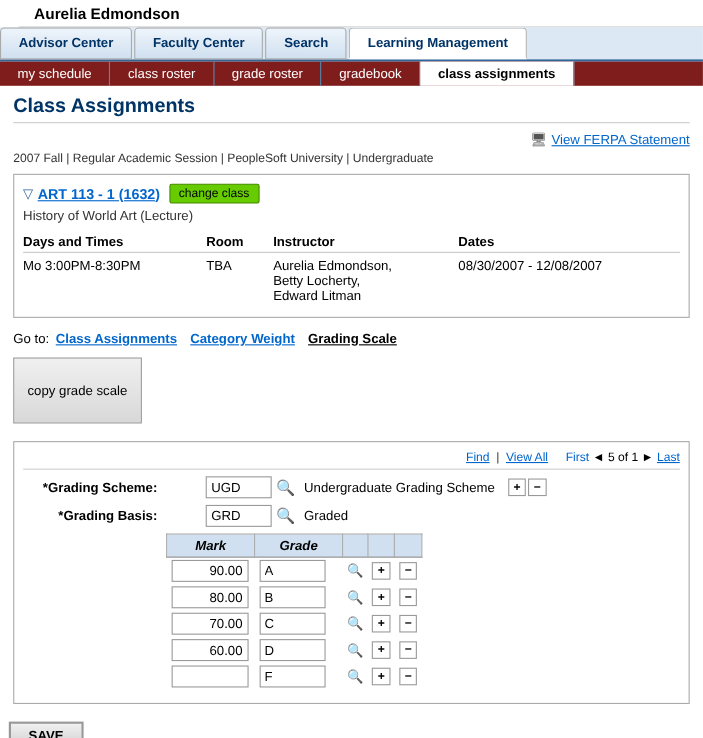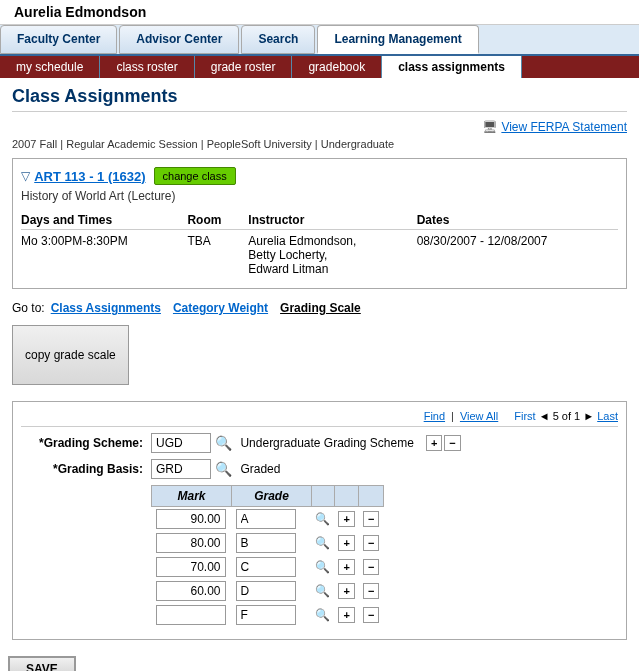--- a/index.html
+++ b/index.html
@@ -1,19 +1,19 @@
 <!DOCTYPE html>
 <html><head>
   <meta charset="utf-8">
   <style>
     * { box-sizing: border-box; margin: 0; padding: 0; }
     body { font-family: Arial, Helvetica, sans-serif; font-size: 12px; background: #fff; color: #000; width: 639px; }
 
     
-    .user-header { background: #fff; padding: 4px 14px; font-size: 14px; font-weight: bold; border-bottom: 1px solid #ccc; }
+    .user-header { background: #fff; padding: 4px 14px; font-size: 14px; font-weight: bold; border-bottom: 1px solid #ccc; margin-left: 17px; }
 
     
     .nav-tabs-top { display: flex; background: #dce9f5; border-bottom: 2px solid #336699; }
     .nav-tab-top { padding: 6px 16px; border: 1px solid #aaa; background: linear-gradient(to bottom, #eef4fb, #d0e0f0); cursor: pointer; font-size: 12px; color: #003366; font-weight: bold; margin-right: 2px; border-radius: 4px 4px 0 0; }
     .nav-tab-top.active { background: #fff; border-bottom: 2px solid #fff; z-index: 1; }
 
     
     .nav-tabs-second { display: flex; background: #7f1d1d; }
     .nav-tab-second { padding: 4px 16px; font-size: 12px; color: #fff; cursor: pointer; border-right: 1px solid #5588aa; }
     .nav-tab-second.active { background: #fff; color: #000; font-weight: bold; }
@@ -54,21 +54,21 @@
 
     
     .grade-scale-section { border: 1px solid #aaa; padding: 8px; }
 
     
     .find-bar { display: flex; justify-content: flex-end; align-items: center; font-size: 11px; margin-bottom: 6px; border-bottom: 1px solid #ccc; padding-bottom: 4px; }
     .find-bar-item { color: #0066cc; text-decoration: underline; cursor: pointer; margin: 0 4px; }
     .find-bar-sep { margin: 0 2px; color: #333; }
 
     
-    .form-row { display: flex; align-items: center; margin-bottom: 6px; }
+    .form-row { display: flex; align-items: center; margin-bottom: 6px; gap: 36px; }
     .form-label { font-weight: bold; width: 130px; text-align: right; padding-right: 8px; }
     .form-input-group { display: flex; align-items: center; gap: 4px; }
     .form-input { border: 1px solid #999; padding: 2px 4px; font-size: 12px; width: 60px; }
     .lookup-icon { cursor: pointer; color: #555; font-size: 14px; }
     .form-value-text { margin-left: 4px; font-size: 12px; }
     .add-remove-btns { display: flex; gap: 2px; margin-left: 8px; }
     .btn-add { background: #fff; border: 1px solid #999; padding: 1px 4px; cursor: pointer; font-size: 11px; font-weight: bold; color: #000; }
     .btn-remove { background: #fff; border: 1px solid #999; padding: 1px 4px; cursor: pointer; font-size: 11px; font-weight: bold; color: #000; }
 
     
@@ -81,22 +81,22 @@
     
     .save-bar { padding: 8px; }
     .save-btn { background: linear-gradient(to bottom, #f0f0f0, #d0d0d0); border: 2px solid #999; padding: 4px 16px; font-size: 12px; font-weight: bold; cursor: pointer; text-transform: uppercase; }
   </style>
 </head>
 <body>
 
 <div class="user-header">Aurelia Edmondson</div>
 
 <div class="nav-tabs-top">
+  <div class="nav-tab-top">Advisor Center</div>
   <div class="nav-tab-top">Faculty Center</div>
-  <div class="nav-tab-top">Advisor Center</div>
   <div class="nav-tab-top">Search</div>
   <div class="nav-tab-top active">Learning Management</div>
 </div>
 
 <div class="nav-tabs-second">
   <div class="nav-tab-second">my schedule</div>
   <div class="nav-tab-second">class roster</div>
   <div class="nav-tab-second">grade roster</div>
   <div class="nav-tab-second">gradebook</div>
   <div class="nav-tab-second active">class assignments</div>

